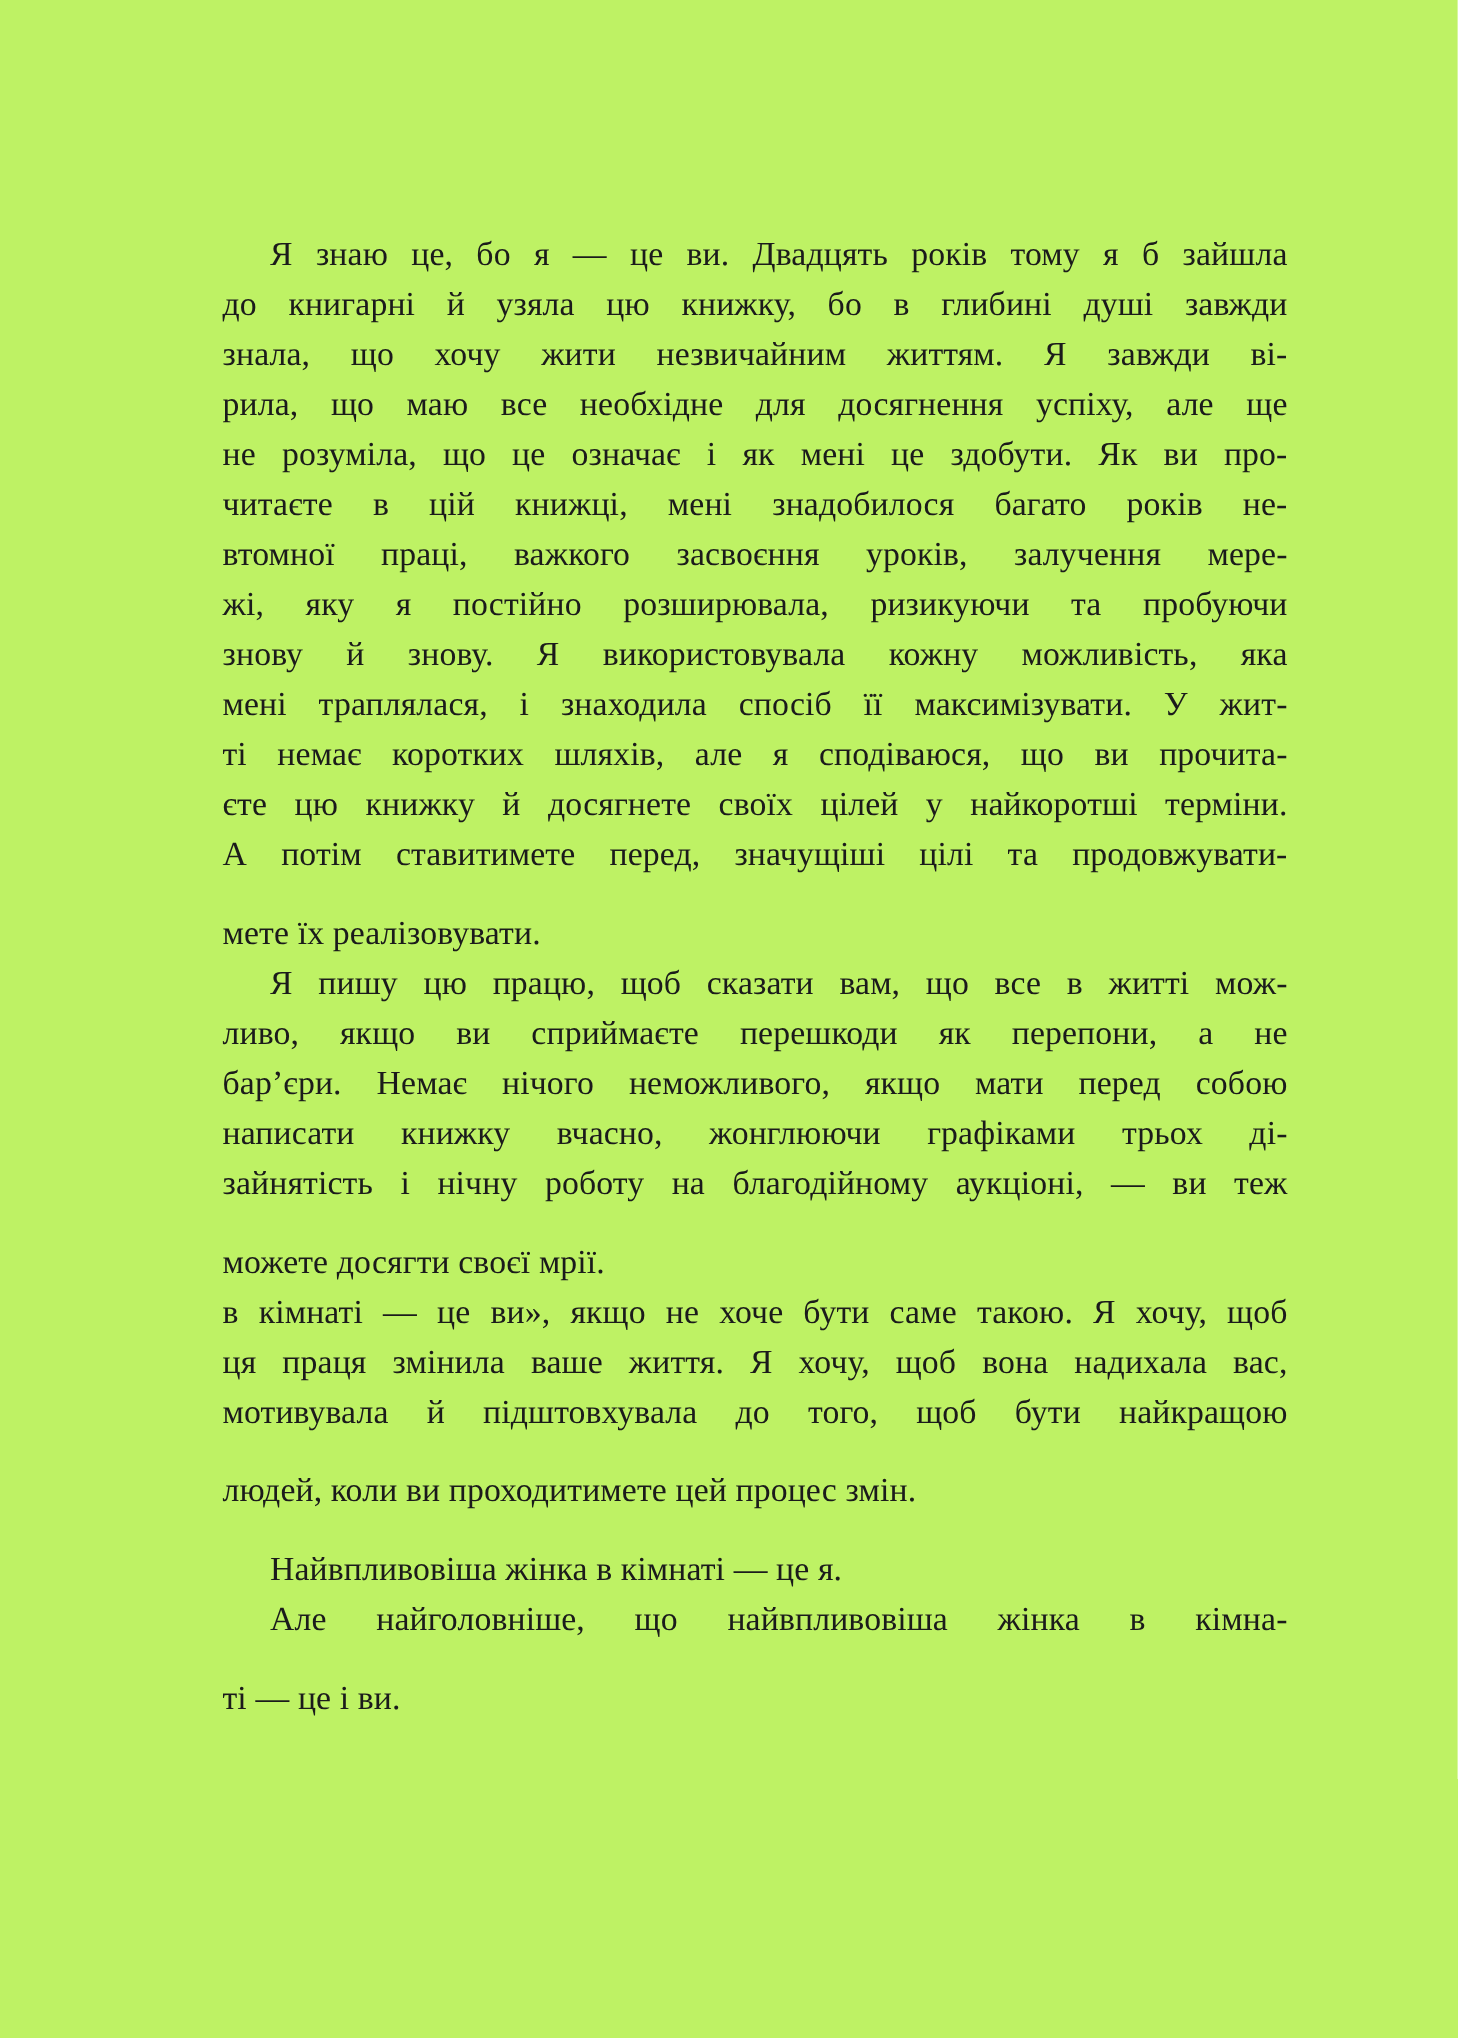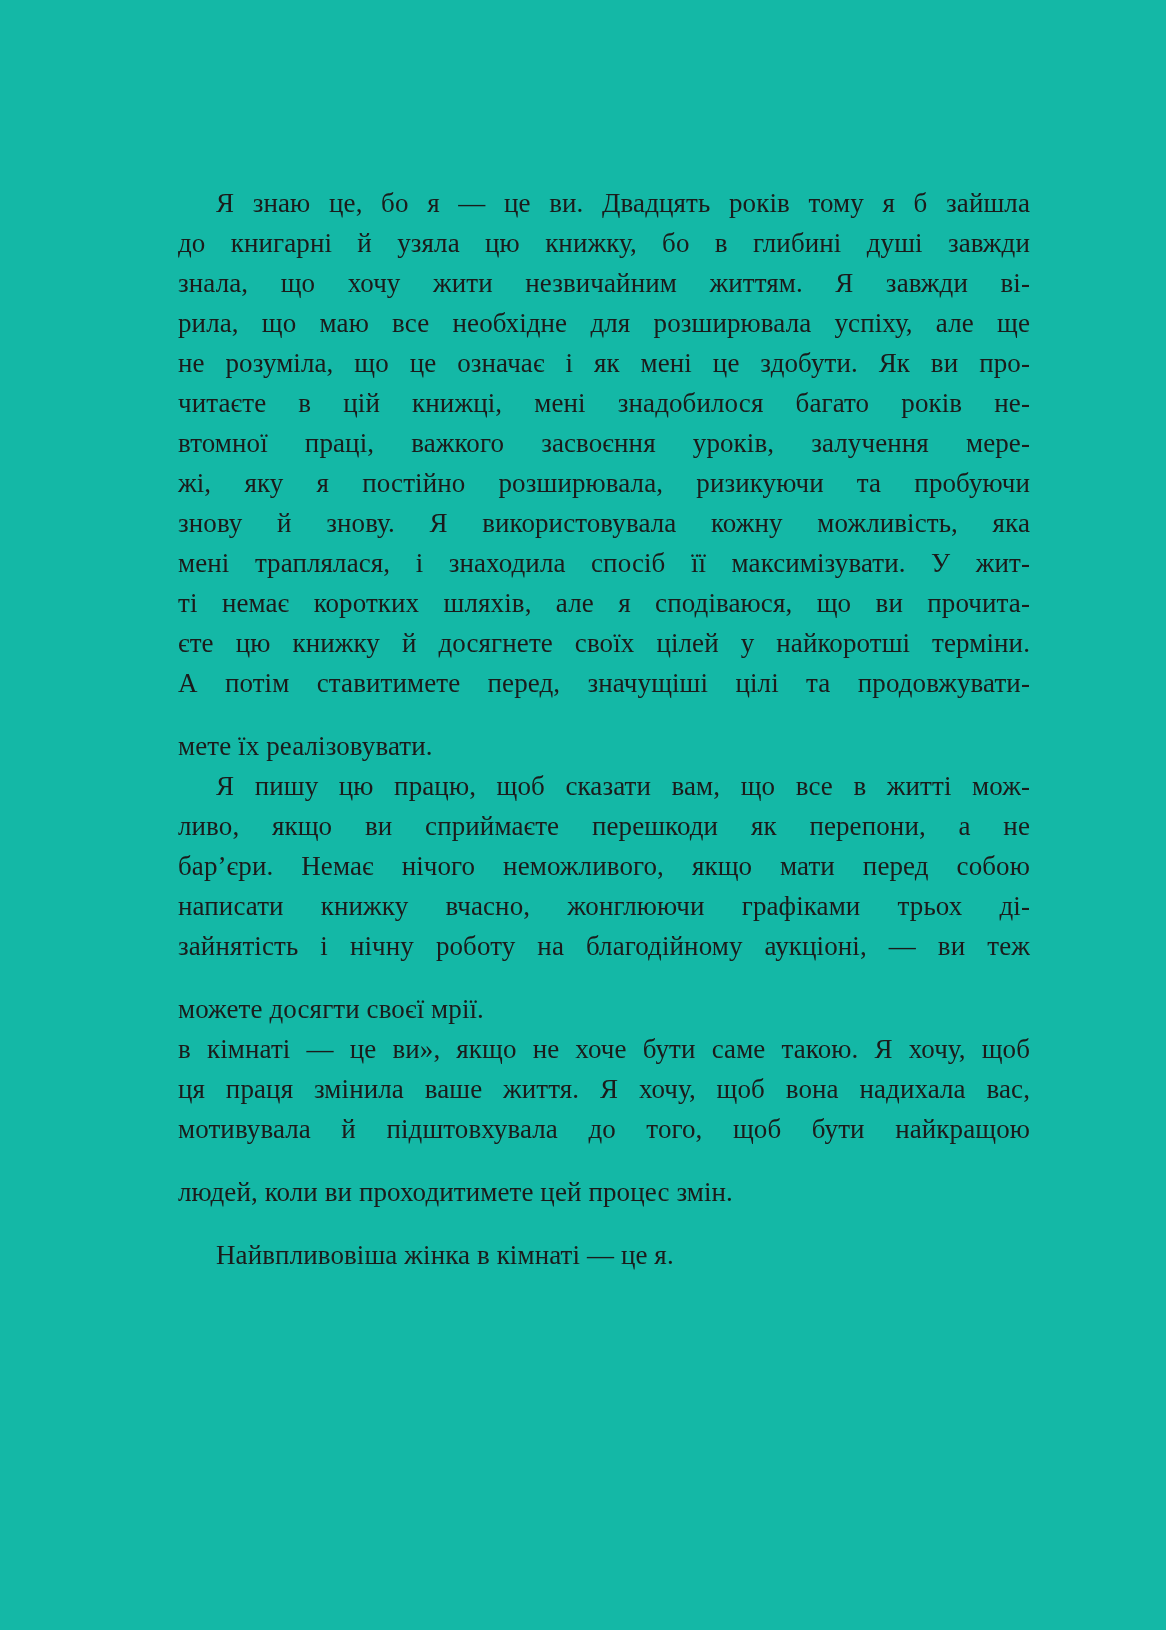--- a/index.html
+++ b/index.html
@@ -10,21 +10,21 @@
     width: 1166px;
     height: 1630px;
     background: #ffffff;
     position: relative;
     overflow: hidden;
     font-family: "Liberation Serif", serif;
   }
   .page {
     position: absolute;
     inset: 0;
-    background: #14b8a6;
+    background: #bef264;
   }
   .text-block {
     position: absolute;
     left: 178px;
     top: 183px;
     width: 852px;
     font-size: 27px;
     line-height: 40px;
     color: #1b1b1b;
     letter-spacing: 0.1px;
@@ -48,21 +48,21 @@
 </style>
 </head>
 <body style="background: rgb(255, 255, 255);">
 
 <div class="page">
   <div class="text-block" style="color: rgb(27, 27, 27);">
       <div class="para">
         <div class="line para-first">Я знаю це, бо я — це ви. Двадцять років тому я б зайшла</div>
         <div class="line">до книгарні й узяла цю книжку, бо в глибині душі завжди</div>
         <div class="line">знала, що хочу жити незвичайним життям. Я завжди ві-</div>
-        <div class="line">рила, що маю все необхідне для розширювала успіху, але ще</div>
+        <div class="line">рила, що маю все необхідне для досягнення успіху, але ще</div>
         <div class="line">не розуміла, що це означає і як мені це здобути. Як ви про-</div>
         <div class="line">читаєте в цій книжці, мені знадобилося багато років не-</div>
         <div class="line">втомної праці, важкого засвоєння уроків, залучення мере-</div>
         <div class="line">жі, яку я постійно розширювала, ризикуючи та пробуючи</div>
         <div class="line">знову й знову. Я використовувала кожну можливість, яка</div>
         <div class="line">мені траплялася, і знаходила спосіб її максимізувати. У жит-</div>
         <div class="line">ті немає коротких шляхів, але я сподіваюся, що ви прочита-</div>
         <div class="line">єте цю книжку й досягнете своїх цілей у найкоротші терміни.</div>
         <div class="line">А потім ставитимете перед, значущіші цілі та продовжувати-</div>
         <div class="line para-last">мете їх реалізовувати.</div>
@@ -77,14 +77,18 @@
       </div>
       <div class="para">
         <div class="line">в кімнаті — це ви», якщо не хоче бути саме такою. Я хочу, щоб</div>
         <div class="line">ця праця змінила ваше життя. Я хочу, щоб вона надихала вас,</div>
         <div class="line">мотивувала й підштовхувала до того, щоб бути найкращою</div>
         <div class="line para-last">людей, коли ви проходитимете цей процес змін.</div>
       </div>
       <div class="para">
         <div class="line para-first para-last">Найвпливовіша жінка в кімнаті — це я.</div>
       </div>
+      <div class="para">
+        <div class="line para-first">Але найголовніше, що найвпливовіша жінка в кімна-</div>
+        <div class="line para-last">ті — це і ви.</div>
+      </div>
     </div>
 </div>
 
 </body></html>

